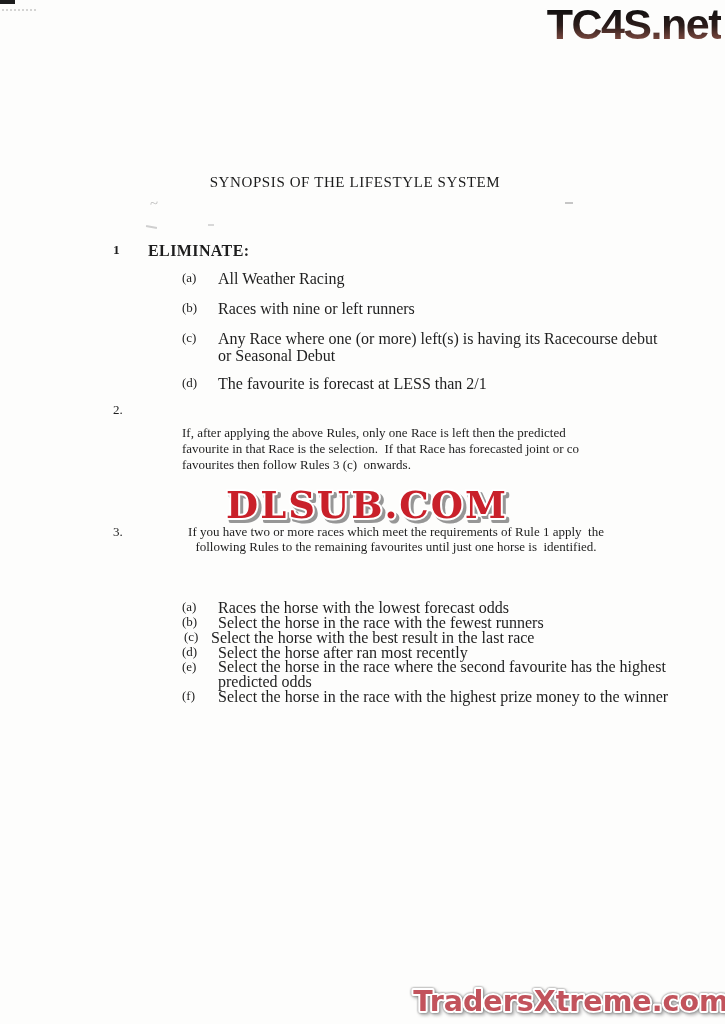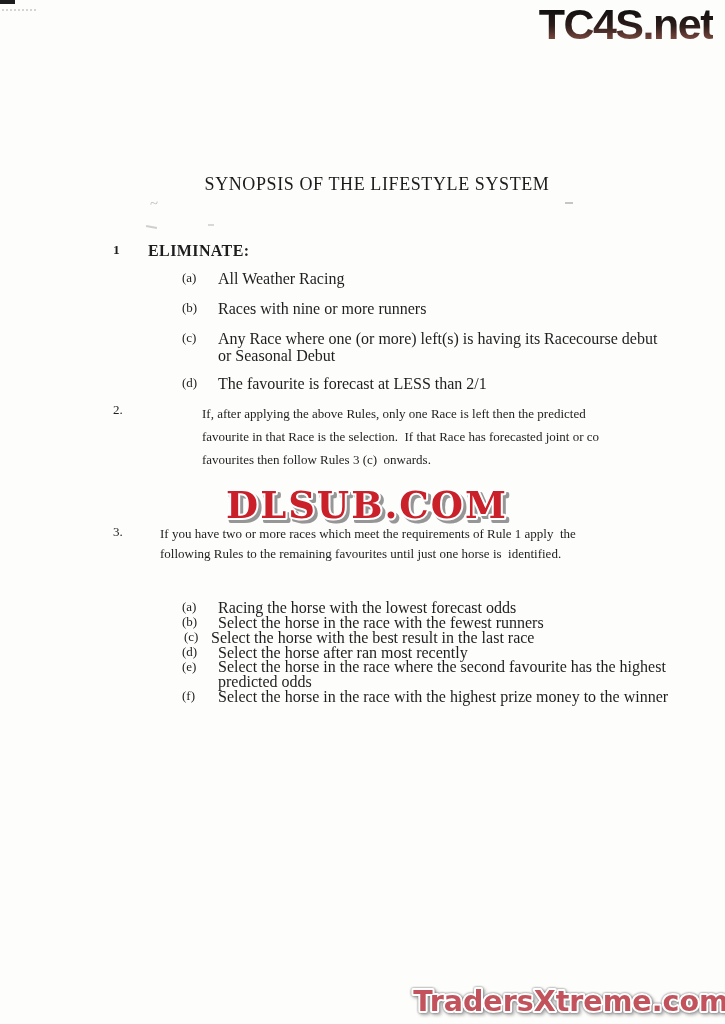--- a/index.html
+++ b/index.html
@@ -20,58 +20,58 @@
   .artifact { position: absolute; color: #a5a5a5; font-size: 15px; line-height: 1; }
   .a-hook  { left: 150px; top: 196px; transform: rotate(-6deg); opacity: .75; }
   .a-dash1 { left: 565px; top: 202px; width: 8px;  height: 1.5px; background: #c6c6c6; }
   .a-dash2 { left: 146px; top: 226px; width: 11px; height: 2px;   background: #cfcfcf; transform: rotate(10deg); }
   .a-dash3 { left: 208px; top: 224px; width: 6px;  height: 1.5px; background: #d8d8d8; }
 
   
   .tc4s {
     position: absolute;
     top: 0px;
-    right: 12px;
+    right: 4px;
     font-family: "Liberation Sans", sans-serif;
     font-weight: 700;
     font-size: 43px;
     letter-spacing: -1.5px;
     background: linear-gradient(180deg, #101010 18%, #2b1c1a 52%, #7d4a40 82%, #a97463 100%);
     -webkit-background-clip: text;
     background-clip: text;
     color: transparent;
     filter: blur(0.3px);
     white-space: nowrap;
   }
 
   
   .doc-title {
     position: absolute;
     top: 174px;
-    left: 377px;
+    left: 355px;
     transform: translateX(-50%);
-    font-size: 18px;
+    font-size: 15px;
     letter-spacing: 0.6px;
     white-space: nowrap;
     color: #1b1b1b;
   }
   .num    { position: absolute; left: 113px; font-size: 13px; }
   .num-b  { font-weight: 700; font-size: 13.5px; }
   .h-label{ position: absolute; left: 148px; font-weight: 700; font-size: 16px; letter-spacing: 0.4px; }
   .marker { position: absolute; left: 182px; font-size: 13px; }
   .itext  { position: absolute; left: 218px; font-size: 16px; white-space: pre-wrap; }
   .itext.shift { left: 211px; }
   .body-text { position: absolute; font-size: 13px; white-space: pre-wrap; }
 
   .r1-item-c .itext { line-height: 17px; }
   .r3-item-e .itext { line-height: 15px; }
 
-  .rule2-text    { left: 182px; top: 402px; width: 470px; line-height: 23px; margin-left: 20px; }
+  .rule2-text    { left: 182px; top: 425px; width: 470px; line-height: 16px; }
   .interlude     { left: 113px; top: 462px; width: 545px; line-height: 16px; }
-  .rule3-text    { left: 160px; top: 524px; width: 520px; line-height: 20px; }
+  .rule3-text    { left: 136px; top: 524px; width: 520px; line-height: 15px; text-align: center; }
 
   
   .dlsub-svg { position: absolute; left: 222px; top: 484px; overflow: visible;
                filter: drop-shadow(3px 3px 0.6px #969696); }
   .dlsub-text {
     font-family: "DejaVu Serif", serif;
     font-weight: 700;
     font-size: 37px;
     letter-spacing: 2px;
     paint-order: stroke;
@@ -111,21 +111,21 @@
     <span class="num num-b" style="top:242px">1</span>
     <span class="h-label" style="top:242px">ELIMINATE:</span>
   </div>
 
   <div>
     <span class="marker" style="top:270px">(a)</span>
     <span class="itext" style="top:270px">All Weather Racing</span>
   </div>
   <div>
     <span class="marker" style="top:300px">(b)</span>
-    <span class="itext" style="top:300px">Races with nine or more runners</span>
+    <span class="itext" style="top:300px">Races with nine or left runners</span>
   </div>
   <div class="r1-item-c">
     <span class="marker" style="top:330px">(c)</span>
     <span class="itext" style="top:330px; width:440px">Any Race where one (or more) left(s) is having its Racecourse debut
 or Seasonal Debut</span>
   </div>
   <div>
     <span class="marker" style="top:375px">(d)</span>
     <span class="itext" style="top:375px">The favourite is forecast at LESS than 2/1</span>
   </div>
@@ -143,21 +143,21 @@
   </svg>
 
   <div>
     <span class="num" style="top:524px">3.</span>
     <span class="body-text rule3-text">If you have two or more races which meet the requirements of Rule 1 apply  the
 following Rules to the remaining favourites until just one horse is  identified.</span>
   </div>
 
   <div>
     <span class="marker" style="top:599px">(a)</span>
-    <span class="itext" style="top:599px">Racing the horse with the lowest forecast odds</span>
+    <span class="itext" style="top:599px">Races the horse with the lowest forecast odds</span>
   </div>
   <div>
     <span class="marker" style="top:614px">(b)</span>
     <span class="itext" style="top:614px">Select the horse in the race with the fewest runners</span>
   </div>
   <div>
     <span class="marker" style="top:629px; left:184px">(c)</span>
     <span class="itext shift" style="top:629px">Select the horse with the best result in the last race</span>
   </div>
   <div>

